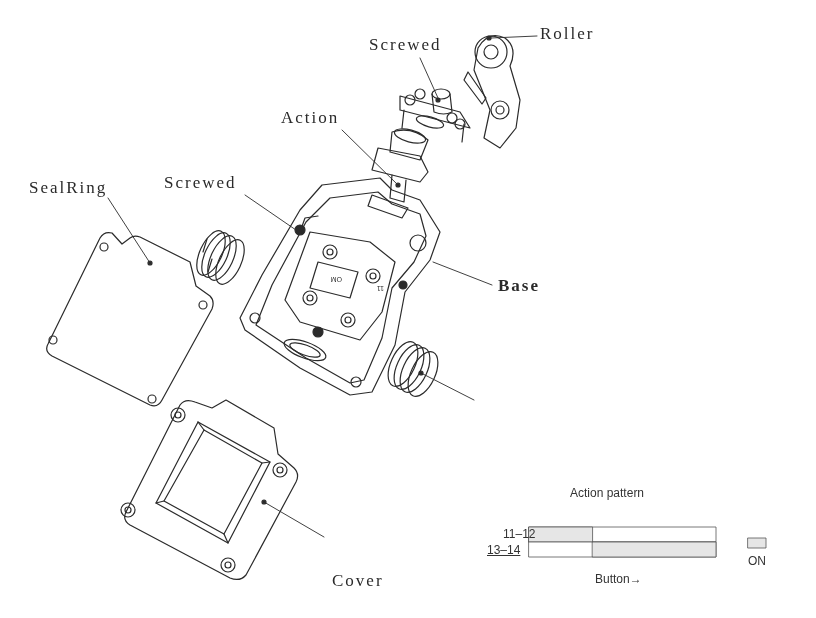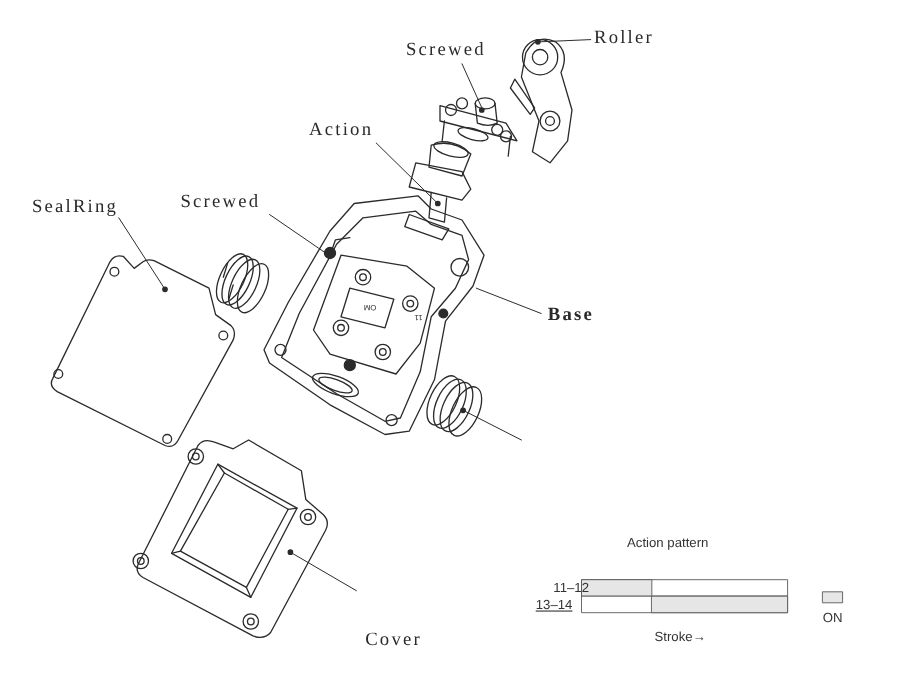--- a/index.html
+++ b/index.html
@@ -160,15 +160,15 @@
   <div class="callout" style="left:281px; top:108px;">Action</div>
   <div class="callout" style="left:164px; top:173px;">Screwed</div>
   <div class="callout" style="left:29px; top:178px;">SealRing</div>
   <div class="callout" style="left:498px; top:276px;font-weight:bold;">Base</div>
   <div class="callout" style="left:332px; top:525px;margin-top:46px;">Cover</div>
 
   
   <div class="chart-text" style="left:570px; top:486px;">Action pattern</div>
   <div class="chart-text" style="left:487px; top:527px;margin-left:16px;">11–12</div>
   <div class="chart-text" style="left:487px; top:543px;text-decoration:underline;">13–14</div>
-  <div class="chart-text" style="left:595px; top:572px;">Stroke→</div>
+  <div class="chart-text" style="left:595px; top:572px;">Button→</div>
   <div class="chart-text" style="left:748px; top:554px;">ON</div>
 </div>
 
 </body></html>

